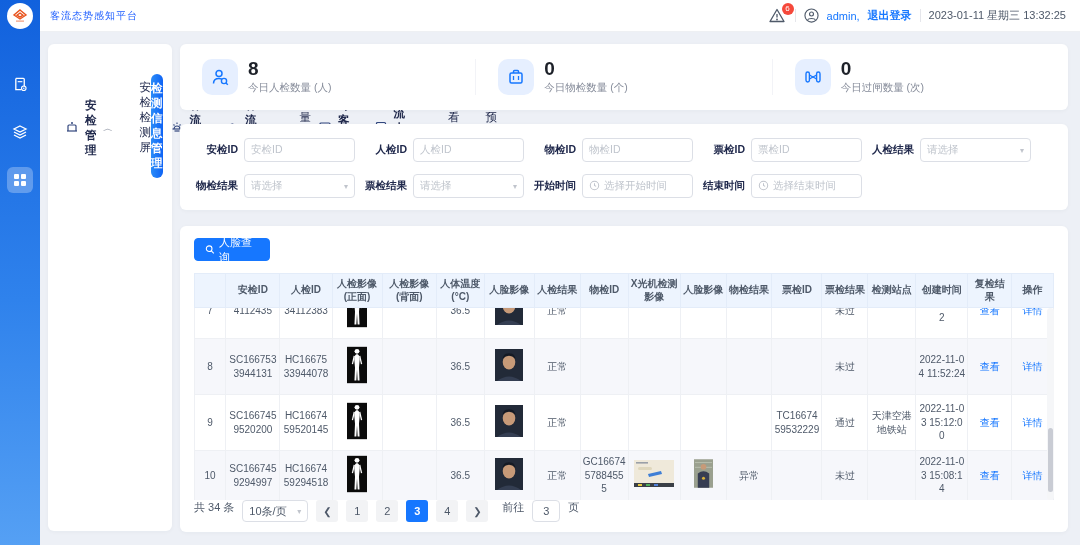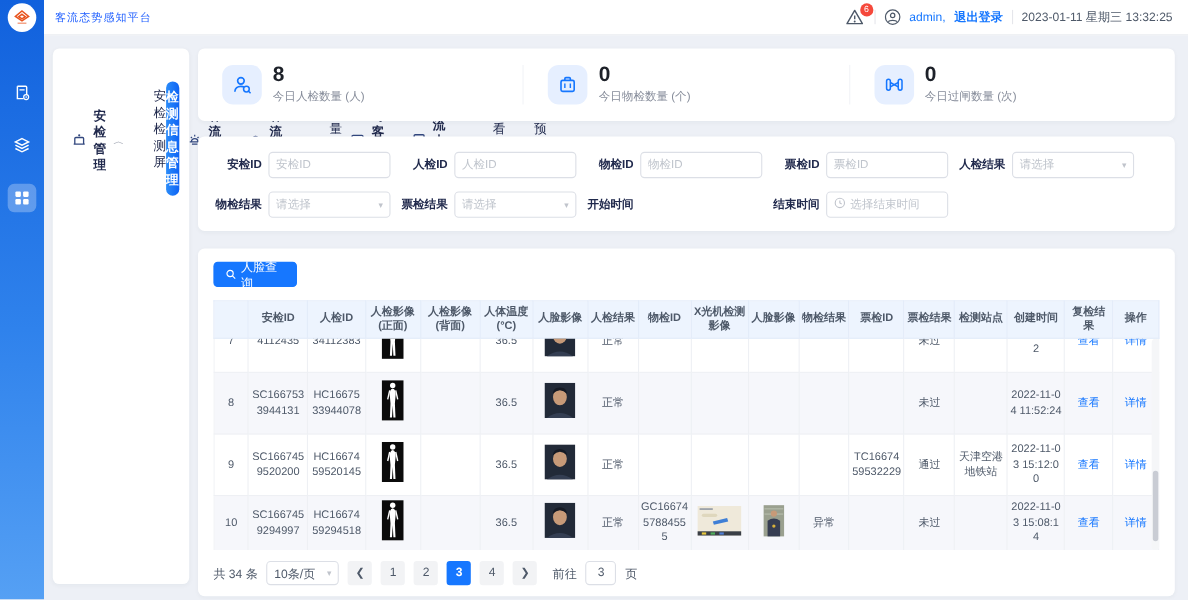--- a/index.html
+++ b/index.html
@@ -79,21 +79,21 @@
   td { font-size:10px; color:#4e5969; text-align:center; vertical-align:middle; padding:3px 2px;
        border:1px solid #eef0f4; word-break:break-all; line-height:1.35; }
   tr.even td { background:#f6f7fb; }
   .viewport { height:192px; overflow:hidden; position:relative; }
   .viewport > table { margin-top:-26px; }
   .cell-link { color:#1677ff; cursor:pointer; }
   .scrollbar { position:absolute; right:0; top:0; width:7px; height:192px; background:#f5f6f8; border-radius:4px; }
   .scroll-thumb { position:absolute; left:1px; width:5px; height:64px; top:120px; background:#c9ccd4; border-radius:3px; }
 
   
-  .pager { display:flex; align-items:center; gap:8px; margin-top:10px; font-size:11px; color:#4e5969; }
+  .pager { display:flex; gap:8px; font-size:11px; color:#4e5969; }
   .page-size { width:66px; height:22px; border:1px solid #dcdfe6; border-radius:4px; display:flex;
                align-items:center; justify-content:space-between; padding:0 6px; color:#4e5969; }
   .page-size .chev-d { color:#c0c4cc; font-size:8px; }
   .pg-btn { min-width:22px; height:22px; background:#f2f3f5; border-radius:3px; display:flex;
             align-items:center; justify-content:center; color:#4e5969; cursor:pointer; font-size:11px; }
   .pg-btn.active { background:#1677ff; color:#fff; font-weight:bold; }
   .goto-input { width:28px; height:22px; border:1px solid #dcdfe6; border-radius:4px; text-align:center;
                 font-size:11px; color:#4e5969; display:flex; align-items:center; justify-content:center; }
   .pg-arrow { font-size:10px; }
 </style>
@@ -314,20 +314,27 @@
         </div>
         <div class="f-field">
           <span class="f-label">票检结果</span>
           <div class="f-ctl">
             <span class="ph">请选择</span>
             <span class="chev-d">▾</span>
           </div>
         </div>
         <div class="f-field">
           <span class="f-label">开始时间</span>
+          <div class="f-ctl">
+            <span><svg width="11" height="11" viewBox="0 0 12 12">
+                <circle cx="6" cy="6" r="4.6" fill="none" stroke="#c0c4cc" stroke-width="1.1"></circle>
+                <path d="M6 3.5 V6 L7.8 7" fill="none" stroke="#c0c4cc" stroke-width="1.1"></path>
+              </svg></span>
+            <span class="ph">选择开始时间</span>
+          </div>
         </div>
         <div class="f-field">
           <span class="f-label">结束时间</span>
           <div class="f-ctl">
             <span><svg width="11" height="11" viewBox="0 0 12 12">
                 <circle cx="6" cy="6" r="4.6" fill="none" stroke="#c0c4cc" stroke-width="1.1"></circle>
                 <path d="M6 3.5 V6 L7.8 7" fill="none" stroke="#c0c4cc" stroke-width="1.1"></path>
               </svg></span>
             <span class="ph">选择结束时间</span>
           </div>

